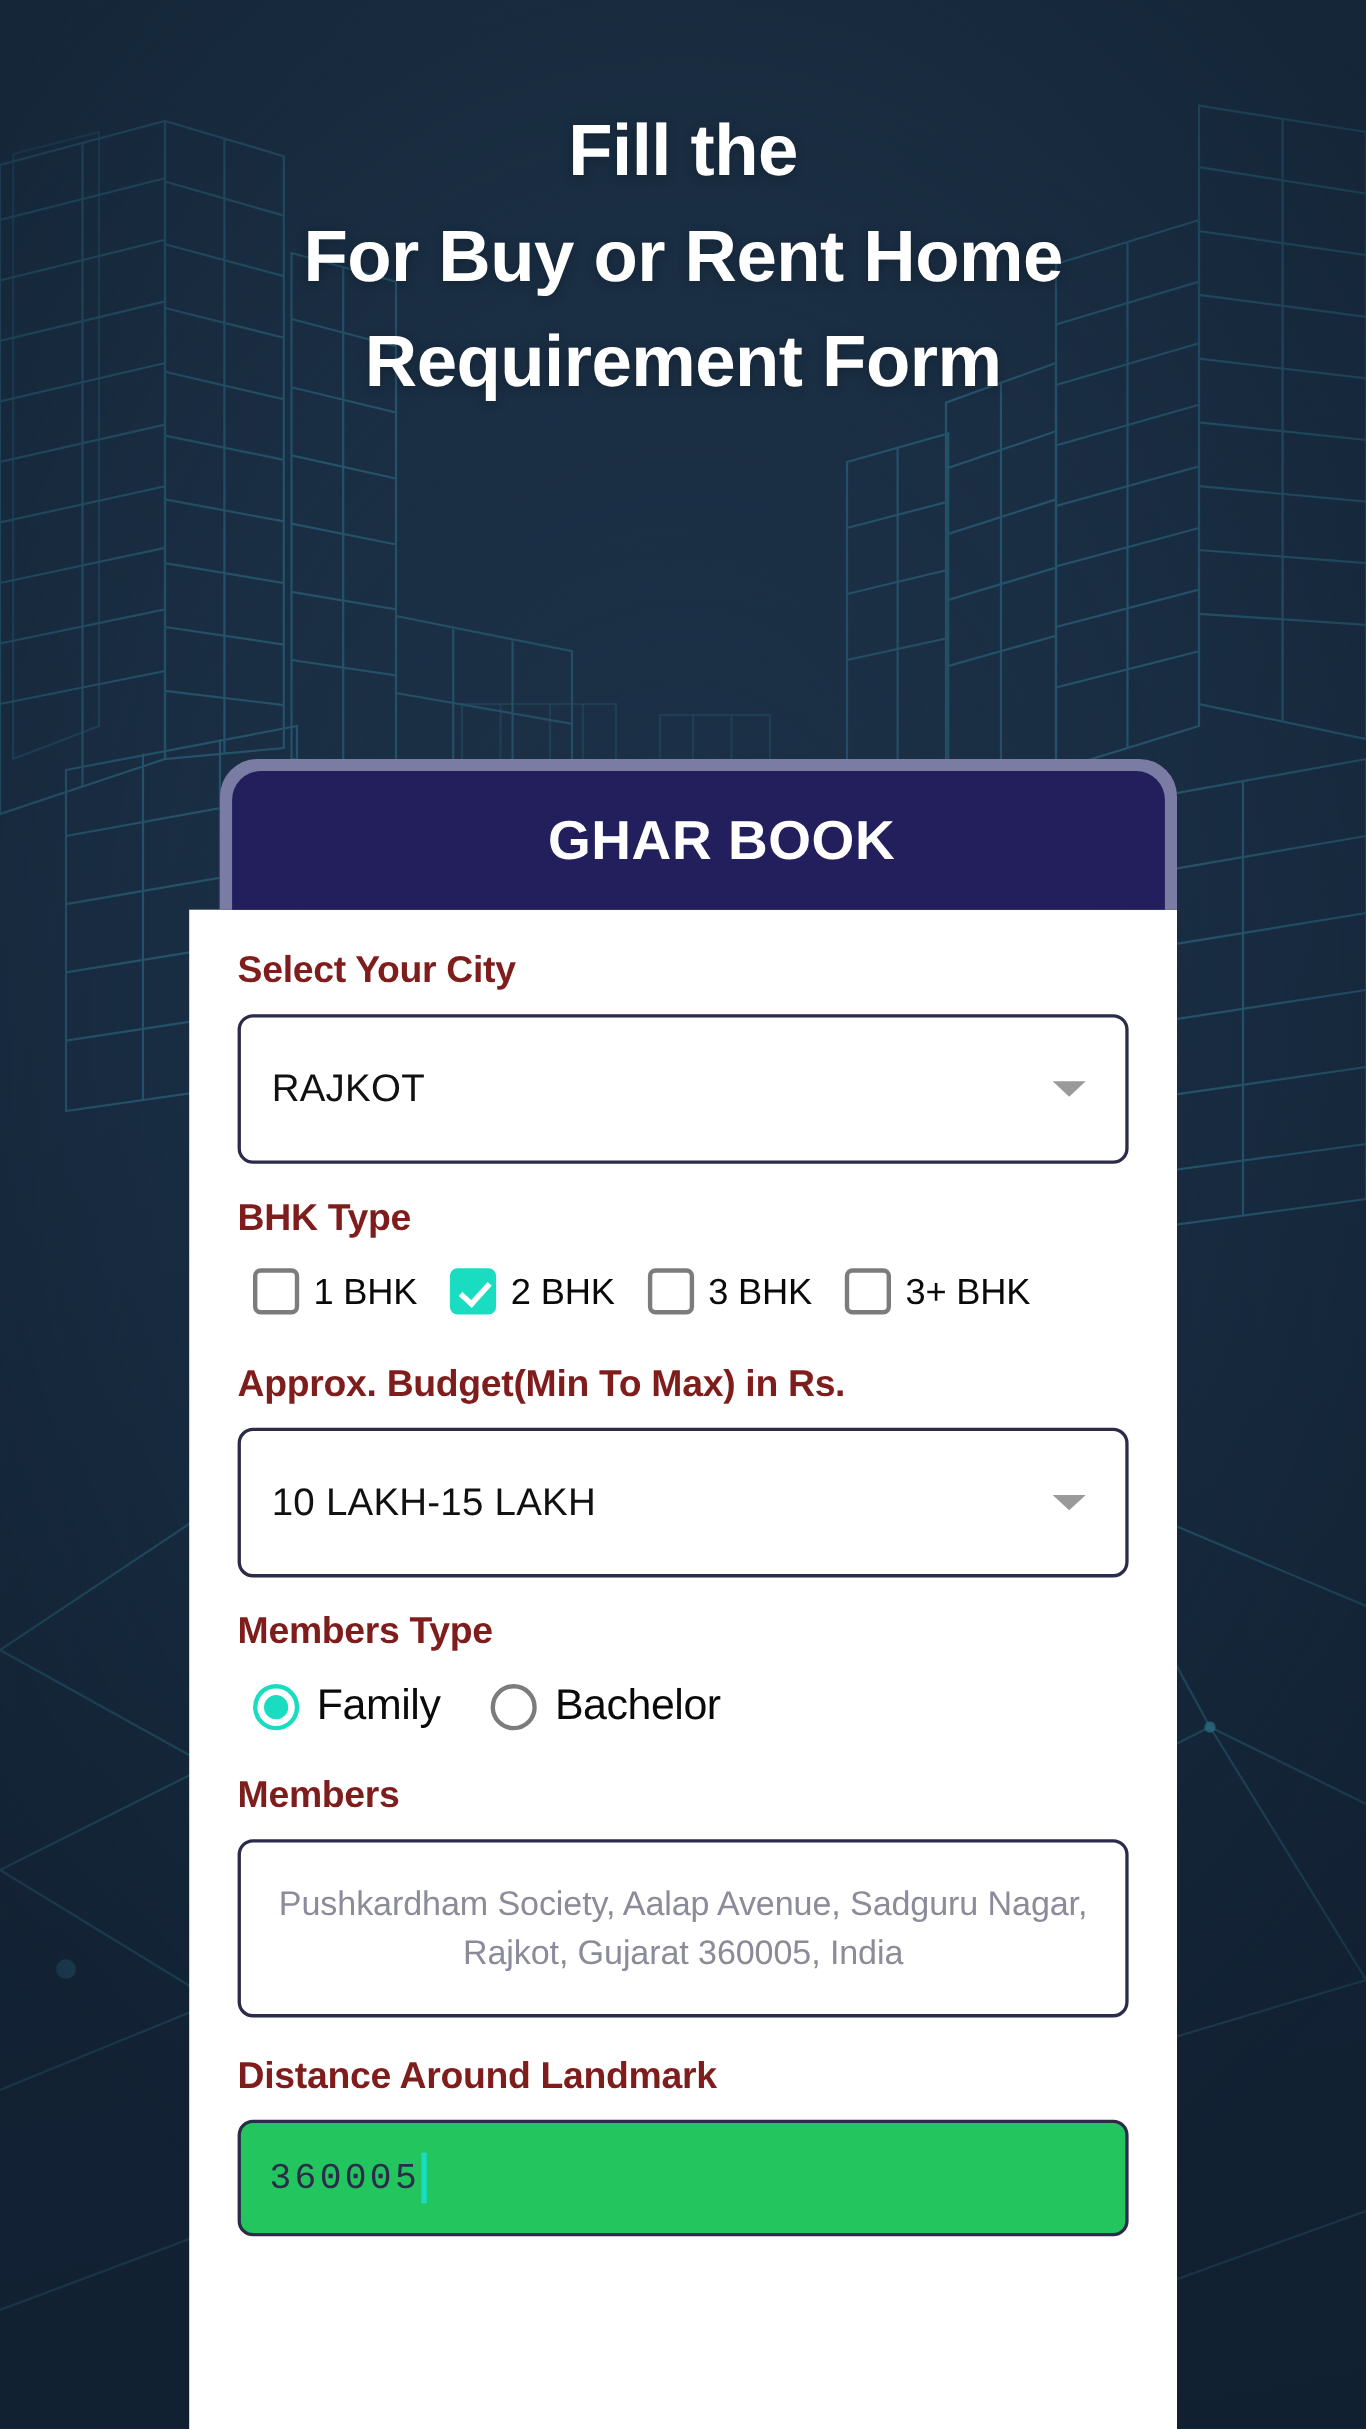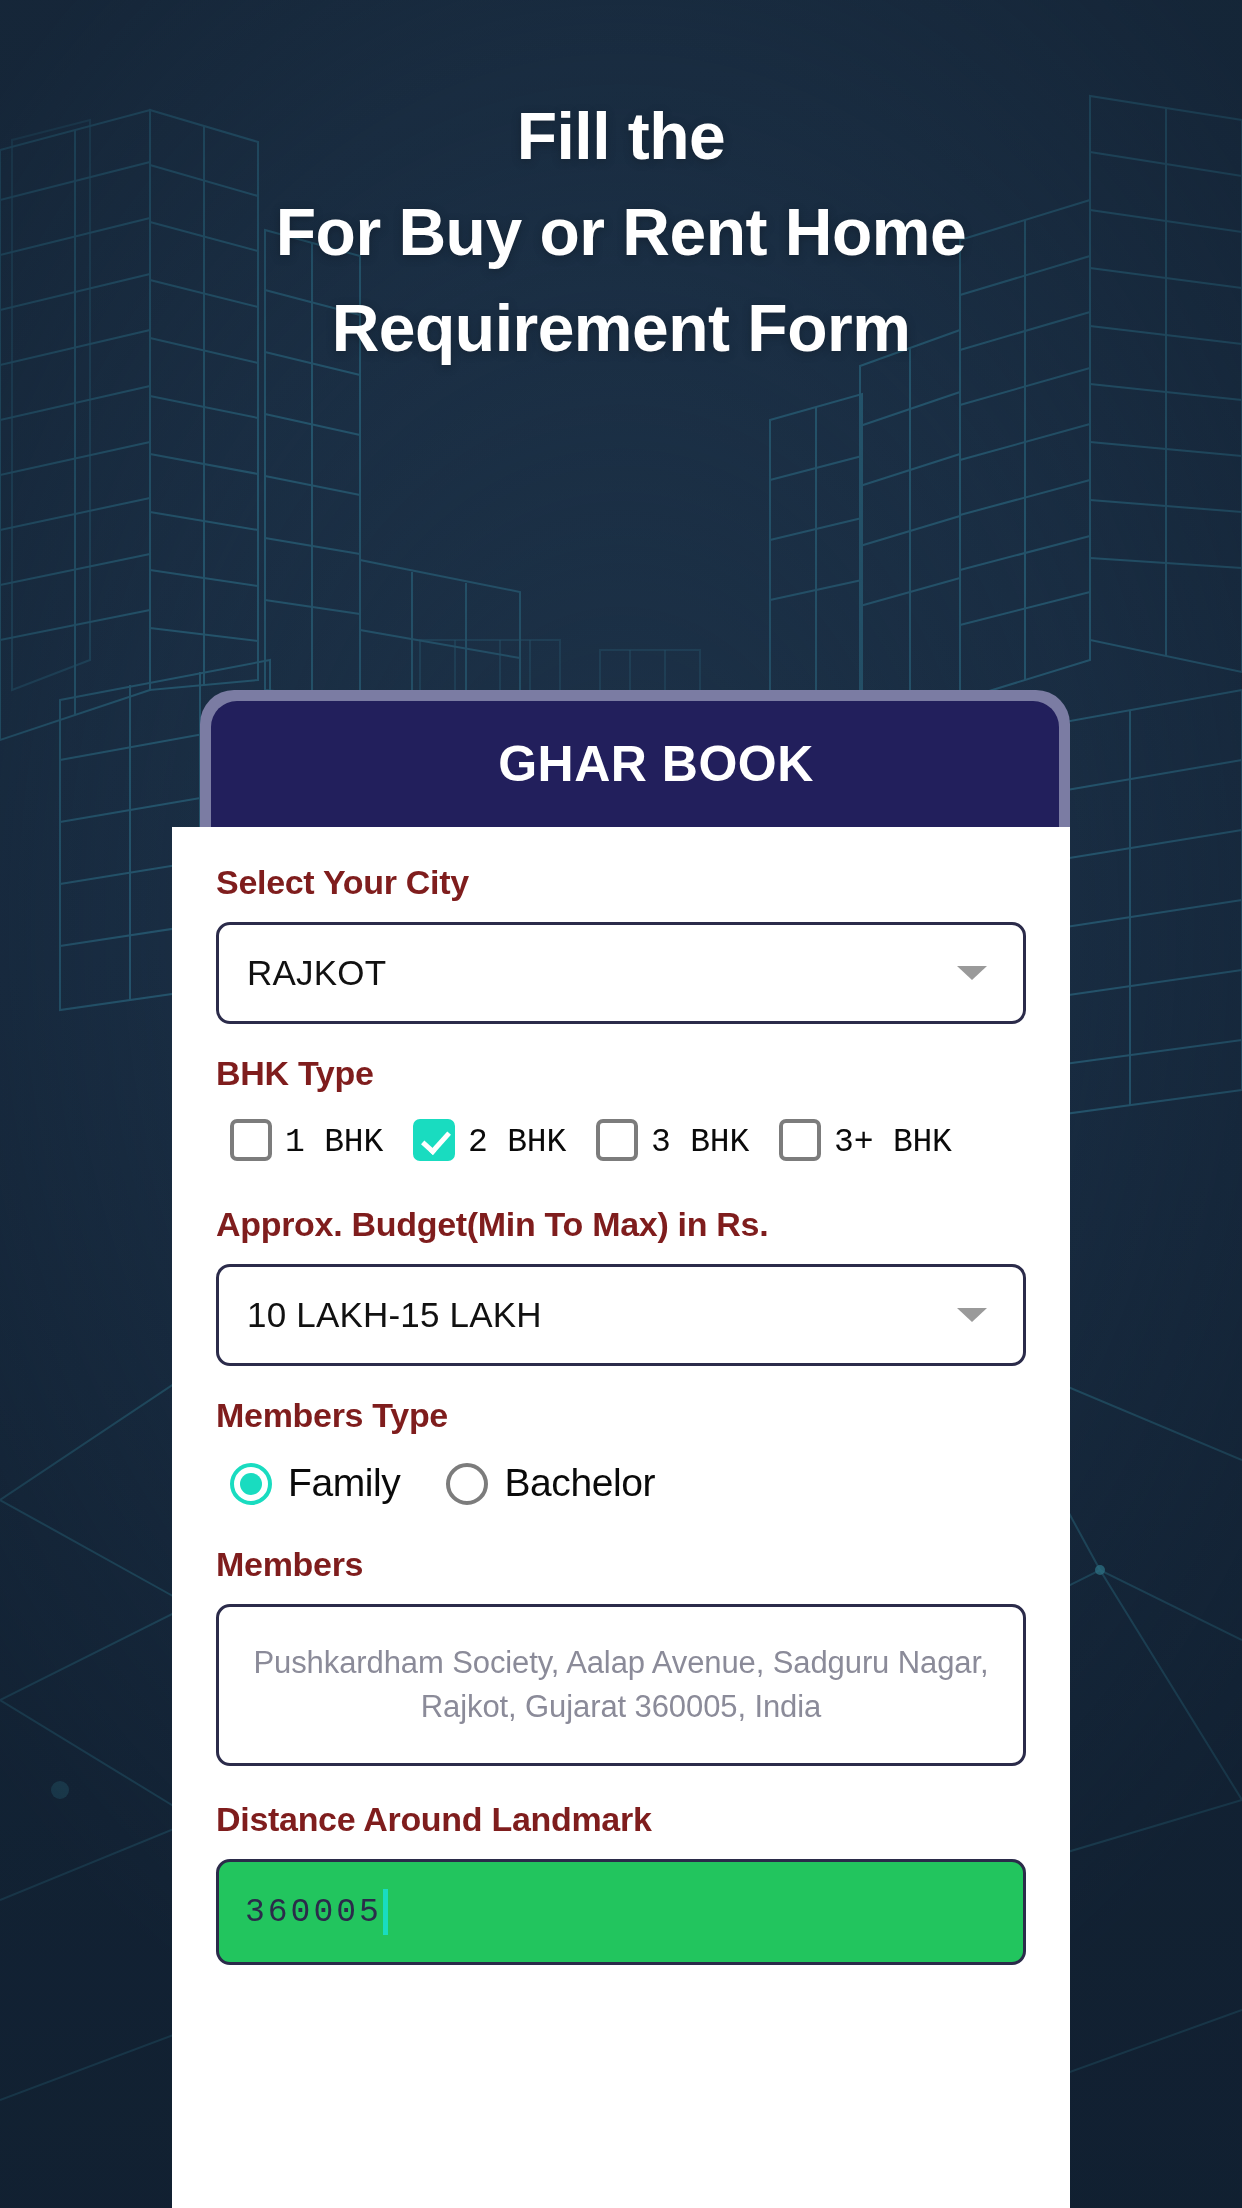--- a/index.html
+++ b/index.html
@@ -92,21 +92,21 @@
     font-weight: 700;
     color: #7f1d1d;
     letter-spacing: -0.3px;
     margin-bottom: 20px;
   }
 
   .select-box {
     position: relative;
     border: 3px solid #2b2b4a;
     border-radius: 14px;
-    height: 102px;
+    height: 136px;
     display: flex;
     align-items: center;
     padding: 0 28px;
     background: #fff;
     margin-bottom: 30px;
   }
   .select-value {
     font-size: 35px;
     color: #111111;
     font-weight: 400;
@@ -123,21 +123,21 @@
     border-top: 14px solid #9a9a9a;
   }
 
   
   .check-row {
     display: flex;
     align-items: center;
     gap: 0;
     margin: 26px 0 44px 14px;
   }
-  .check-item { display: flex; align-items: flex-end; margin-right: 30px; font-family: Liberation Mono, monospace; }
+  .check-item { display: flex; align-items: center; margin-right: 30px; }
   .cbox {
     width: 42px; height: 42px;
     border: 4px solid #7c7c7c;
     border-radius: 7px;
     background: #fff;
     flex: none;
     position: relative;
   }
   .cbox.checked {
     background: #19dcc0;

